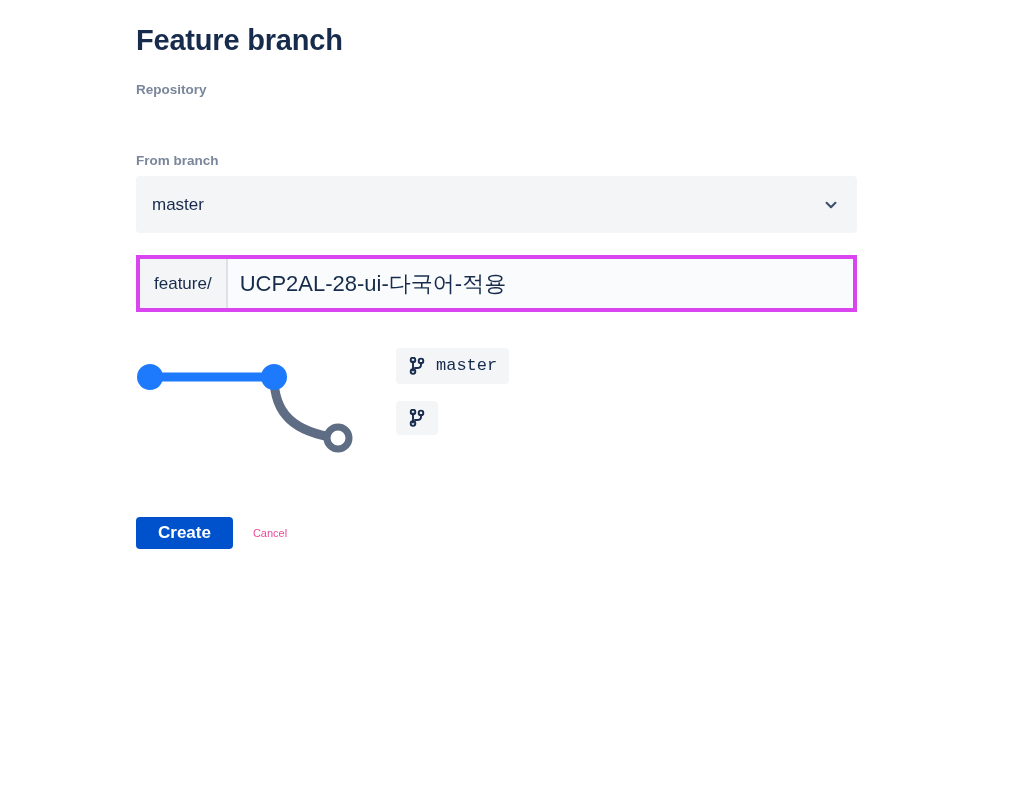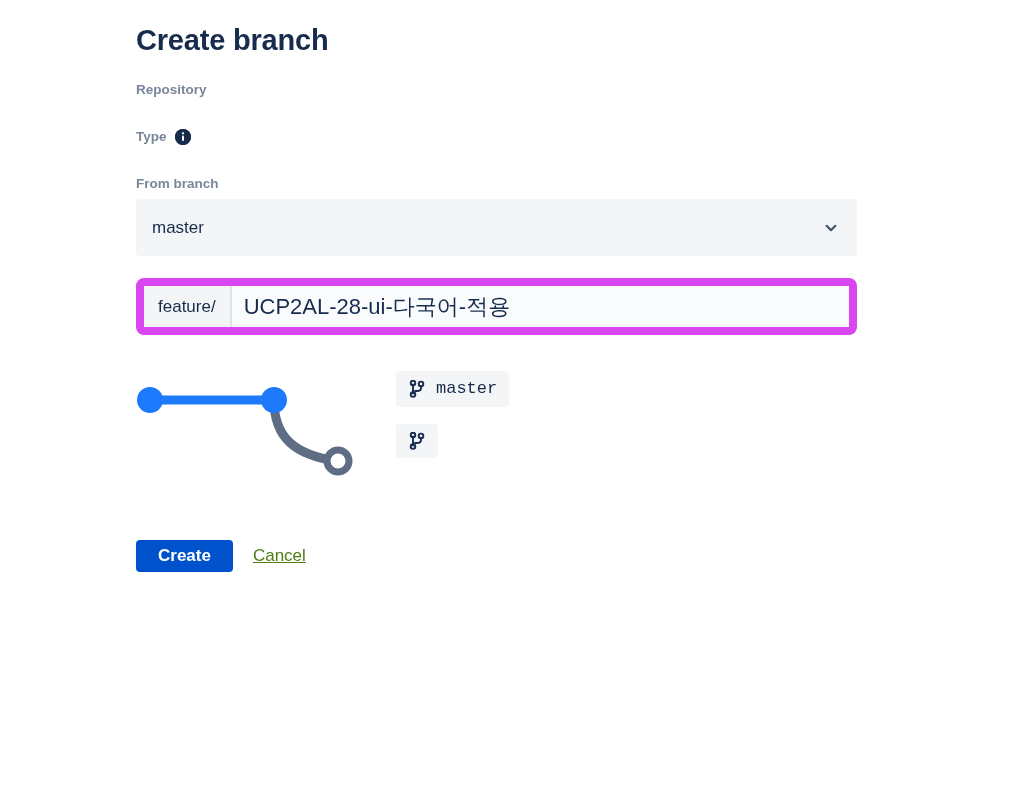--- a/index.html
+++ b/index.html
@@ -103,22 +103,22 @@
   .chevron svg { display: block; }
 
   .spacer-24 { height: 24px; }
   .spacer-22 { height: 22px; }
 
   
   .branch-input-row {
     display: flex;
     width: 721px;
     height: 57px;
-    border: 8px solid #d946ef;
-    border-radius: 8px;
+    border: 4px solid #d946ef;
+    border-radius: 0;
     background: #ffffff;
     overflow: hidden;
   }
   .branch-prefix {
     display: flex;
     align-items: center;
     padding: 0 14px;
     background: #F4F5F7;
     border-right: 2px solid #DFE1E6;
     font-size: 17px;
@@ -194,58 +194,47 @@
     font-family: "Liberation Sans", "DejaVu Sans", sans-serif;
     font-size: 17px;
     font-weight: 700;
     line-height: 20px;
     padding: 6px 22px;
     cursor: pointer;
   }
   .btn-cancel {
     background: transparent;
     border: none;
-    color: #4d7c0f;
+    color: #ec4899;
     font-family: "Liberation Sans", "DejaVu Sans", sans-serif;
-    font-size: 17px;
+    font-size: 11px;
     line-height: 20px;
     padding: 13px 10px;
     cursor: pointer;
-    text-decoration: underline;
   }
 </style>
 </head>
 <body>
 
 <div class="page">
   <div class="form-wrap">
 
-    <h1 class="page-title">Create branch</h1>
+    <h1 class="page-title">Feature branch</h1>
 
     <div class="spacer-24"></div>
 
     <div class="field-group">
       <div class="field-label">
         <span>Repository</span>
       </div>
     </div>
 
     <div class="spacer-24"></div>
 
     <div class="field-group">
-      <div class="field-label">
-        <span>Type</span>
-        <span class="info-icon">
-          <svg width="16" height="16" viewBox="0 0 16 16" aria-hidden="true">
-            <circle cx="8" cy="8" r="8" fill="#172B4D"></circle>
-            <circle cx="8" cy="4.3" r="1.15" fill="#ffffff"></circle>
-            <rect x="7" y="6.4" width="2" height="5.6" rx="1" fill="#ffffff"></rect>
-          </svg>
-        </span>
-      </div>
     </div>
 
     <div class="spacer-24"></div>
 
     <div class="field-group">
       <div class="field-label">
         <span>From branch</span>
       </div>
       <div class="select-field">
         <span class="select-value">master</span>

